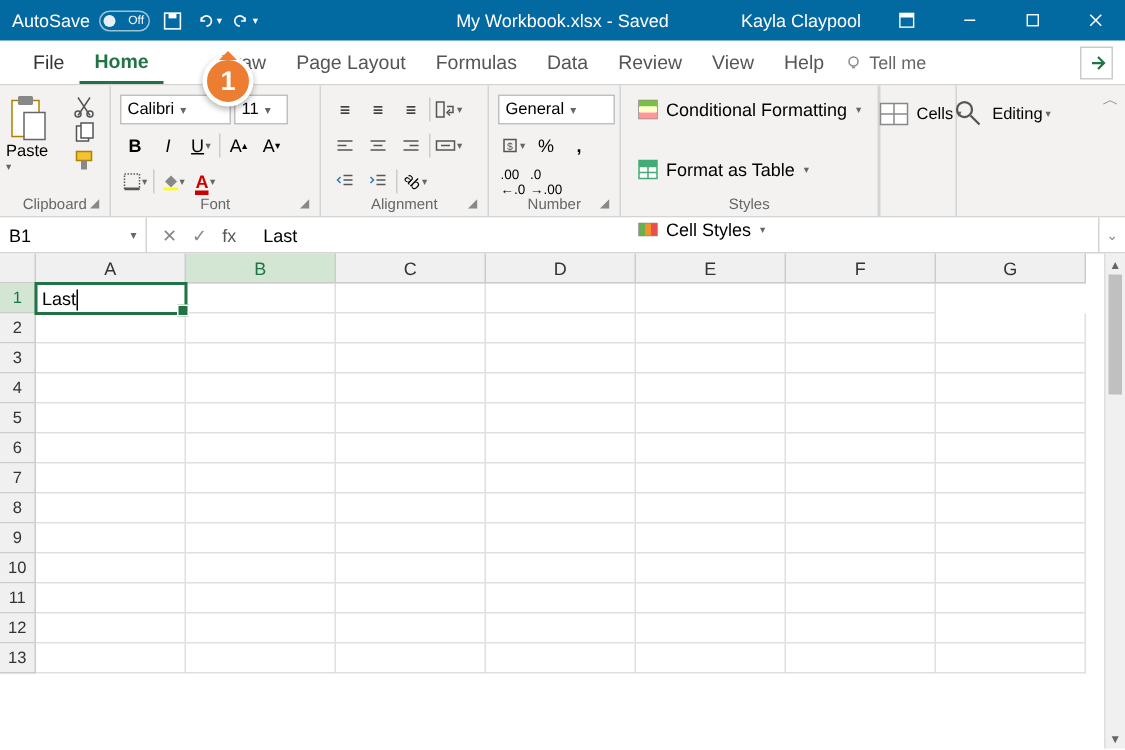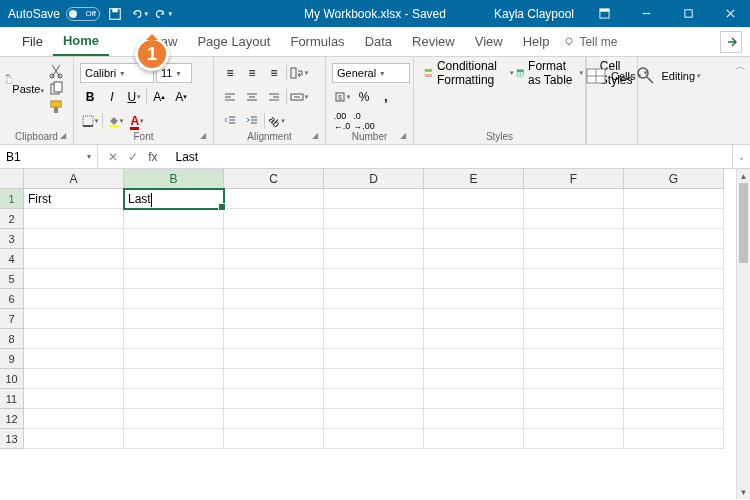--- a/index.html
+++ b/index.html
@@ -21,34 +21,34 @@
 .tab{padding:0 10px;height:100%;display:flex;align-items:center;cursor:pointer}
 .tab.active{color:#217346;border-bottom:2px solid #217346;font-weight:600}
 .tab.file{color:#333}
 .tellme{margin-left:4px;display:flex;align-items:center;color:#666;font-size:12px;gap:4px}
 .share-btn{margin-left:auto;margin-right:8px;width:22px;height:22px;display:flex;align-items:center;justify-content:center;border:1px solid #ccc;cursor:pointer}
 .ribbon{background:#f3f2f1;height:88px;border-bottom:1px solid #d4d4d4;display:flex}
 .group{border-right:1px solid #d4d4d4;display:flex;flex-direction:column;padding:2px 4px;position:relative}
 .group-label{font-size:10px;color:#666;text-align:center;position:absolute;bottom:2px;left:0;right:0}
 .group-body{flex:1;display:flex;align-items:flex-start}
 .clipboard-body{display:flex;gap:4px}
-.paste-btn{display:flex;flex-direction:row;align-items:flex-end;width:40px;padding-top:4px;cursor:pointer}
+.paste-btn{display:flex;flex-direction:column;align-items:flex-start;width:40px;padding-top:4px;cursor:pointer}
 .paste-icon{width:28px;height:32px}
 .small-btns{display:flex;flex-direction:column;gap:2px;padding-top:4px}
 .small-icon{width:16px;height:16px;cursor:pointer}
 .font-body{display:flex;flex-direction:column;gap:4px;padding:4px 2px}
 .font-row{display:flex;gap:2px;align-items:center}
 .dropdown{border:1px solid #c0c0c0;background:#fff;height:20px;display:flex;align-items:center;padding:0 4px;font-size:11px;cursor:pointer;position:relative}
 .dropdown-arrow{margin-left:4px;font-size:8px;color:#666}
 .btn-icon{width:20px;height:20px;display:flex;align-items:center;justify-content:center;cursor:pointer;font-size:12px}
 .btn-icon.with-arrow::after{content:"▾";font-size:7px;margin-left:1px;color:#666}
 .align-body{display:flex;flex-direction:column;gap:4px;padding:4px 2px}
 .align-row{display:flex;gap:2px;align-items:center}
 .num-body{display:flex;flex-direction:column;gap:4px;padding:4px 2px}
-.styles-body{display:flex;flex-direction:row;gap:2px;padding:4px 6px}
+.styles-body{display:flex;flex-direction:column;gap:20px;padding:4px 6px}
 .style-item{display:flex;align-items:center;gap:4px;font-size:12px;cursor:pointer;height:20px}
 .ce-group{display:flex;flex-direction:column;align-items:center;padding:4px 6px}
 .ce-btn{display:flex;flex-direction:row;align-items:center;cursor:pointer;gap:2px}
 .ce-btn-label{font-size:11px}
 .dialog-launcher{position:absolute;bottom:3px;right:3px;width:10px;height:10px;cursor:pointer;font-size:8px;color:#888}
 .namebox-row{height:24px;border-bottom:1px solid #d4d4d4;display:flex;align-items:center;background:#fff}
 .namebox{width:98px;border-right:1px solid #d4d4d4;height:100%;display:flex;align-items:center;padding:0 6px;font-size:12px}
 .namebox-arrow{margin-left:auto;font-size:8px;color:#666}
 .fx-btns{display:flex;align-items:center;gap:10px;padding:0 10px}
 .fx-btn{cursor:pointer;color:#888;font-size:12px}
@@ -437,21 +437,20 @@
           <div class="col-h">C</div>
           <div class="col-h">D</div>
           <div class="col-h">E</div>
           <div class="col-h">F</div>
           <div class="col-h">G</div>
         </div>
     </div>
     <div class="rows" id="rows">
         <div class="row">
           <div class="row-h sel">1</div>
-          <div class="cell">First</div>
           <div class="cell active">Last<span class="cursor-caret"></span></div>
           <div class="cell"></div>
           <div class="cell"></div>
           <div class="cell"></div>
           <div class="cell"></div>
           <div class="cell"></div>
         </div>
         <div class="row">
           <div class="row-h">2</div>
           <div class="cell"></div>

